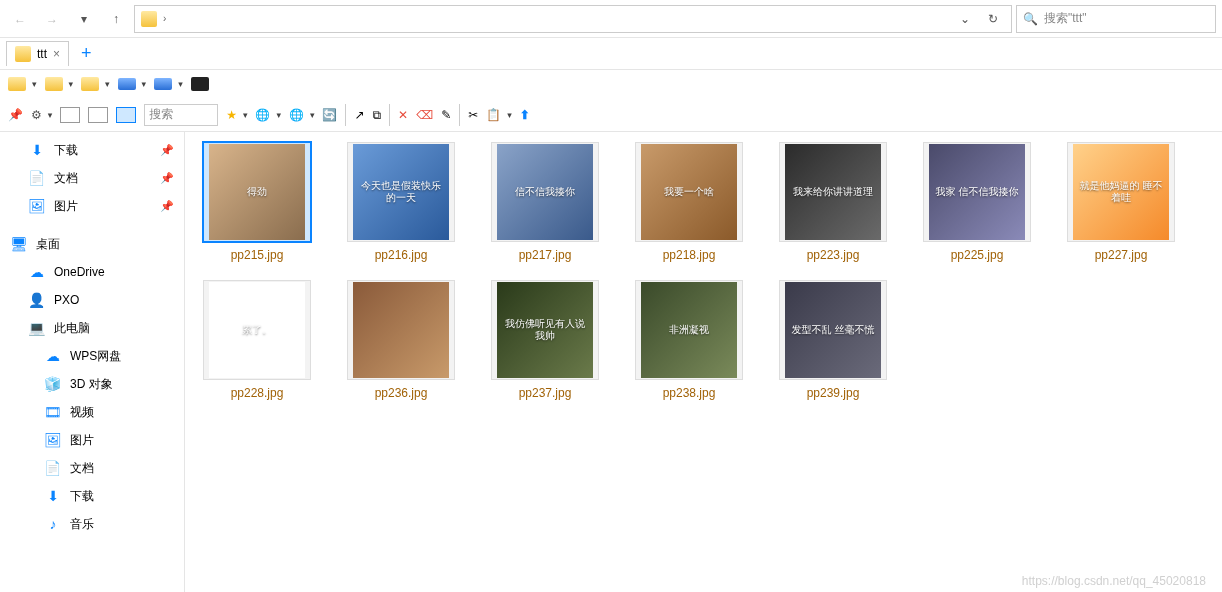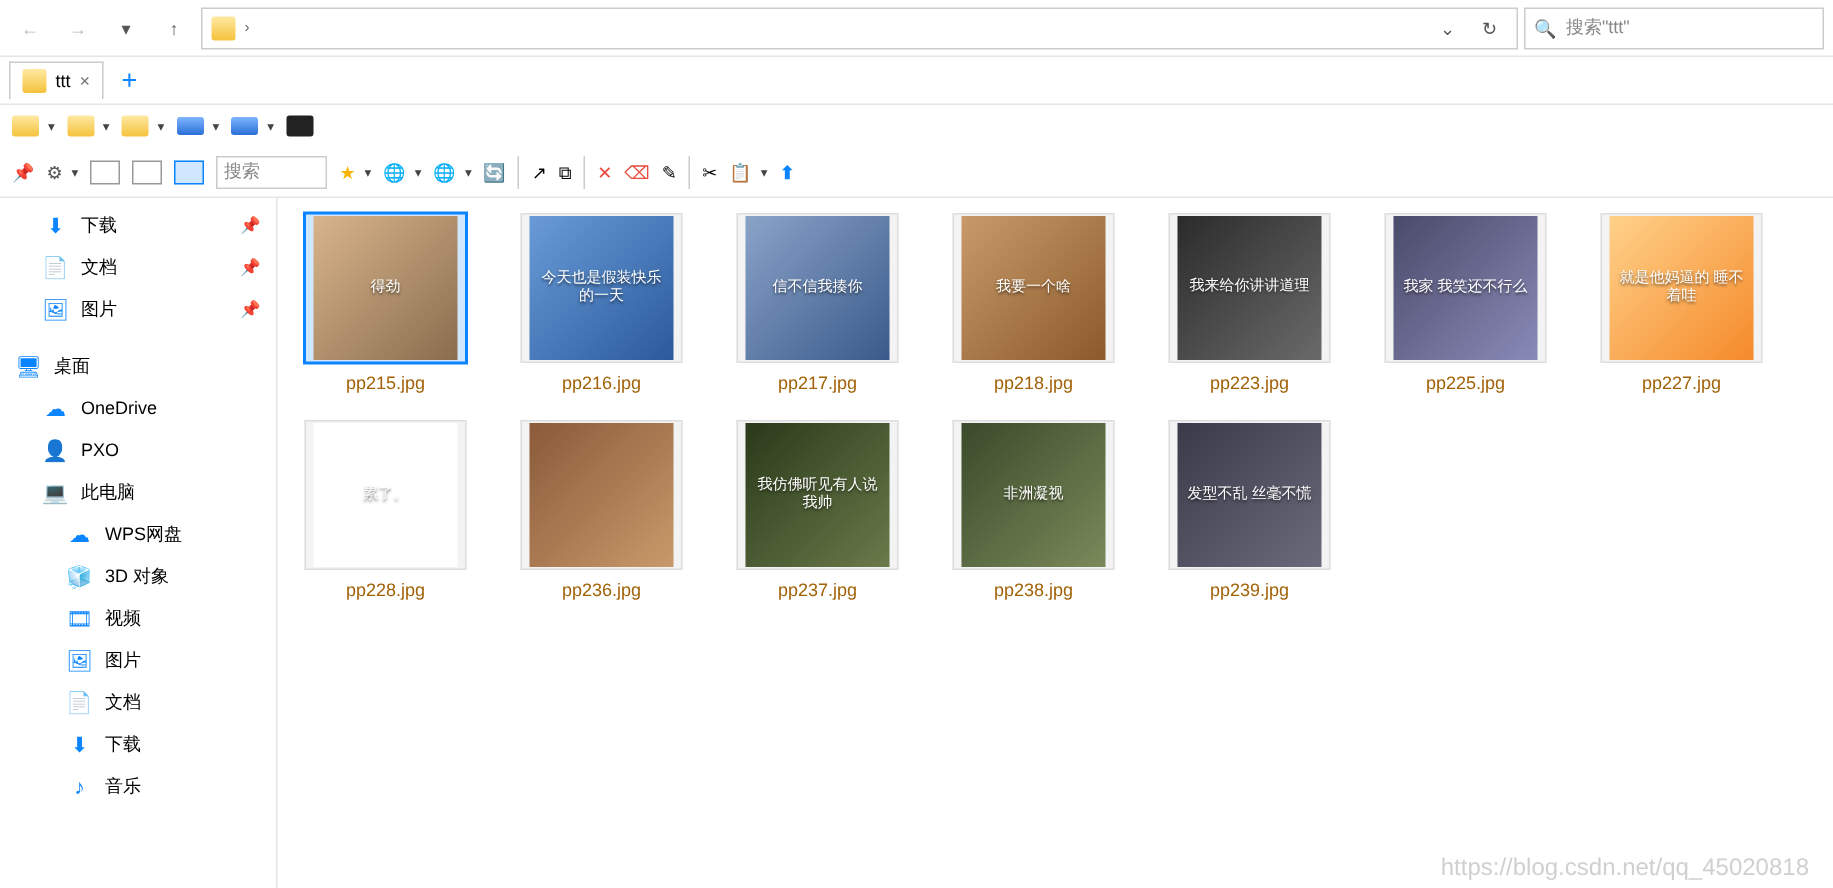--- a/index.html
+++ b/index.html
@@ -64,28 +64,28 @@
 
 
 .content { flex:1; padding:10px 12px; overflow:auto; position:relative; }
 .grid { display:flex; flex-wrap:wrap; gap:18px 24px; align-content:flex-start; }
 .file-item { width:120px; display:flex; flex-direction:column; align-items:center; cursor:pointer; }
 .file-item.selected .thumb { outline:2px solid #0a84ff; outline-offset:-1px; background:#cfe8ff; }
 .thumb { width:108px; height:100px; border:1px solid #ddd; background:#f3f3f3; display:flex; align-items:center; justify-content:center; overflow:hidden; }
 .thumb-inner { width:96px; height:96px; display:flex; align-items:center; justify-content:center; font-size:10px; color:#fff; text-shadow:0 1px 2px rgba(0,0,0,.6); text-align:center; padding:4px; line-height:1.2; }
 .fname { margin-top:6px; color:#a16207; }
 
-.watermark { position:absolute; right:16px; bottom:4px; color:#d0d0d0; font-size:16px; }
+.watermark { position:absolute; right:16px; bottom:4px; color:#d0d0d0; font-size:12px; }
 
 
 .c0 { background:linear-gradient(135deg,#d8b48b,#8a6d4e); }
 .c1 { background:linear-gradient(135deg,#6a9bd8,#2a5a9b); }
 .c2 { background:linear-gradient(135deg,#8aa3c8,#3a5a8b); }
 .c3 { background:linear-gradient(135deg,#c89a6a,#8b5a2a); }
-.c4 { background:linear-gradient(135deg,#2b2b2b,#6a6a6a);font-family:Liberation Mono, monospace; }
+.c4 { background:linear-gradient(135deg,#2b2b2b,#6a6a6a); }
 .c5 { background:linear-gradient(135deg,#4a4a6a,#8a8ab8); }
 .c6 { background:linear-gradient(135deg,#ffd18a,#f58a2a); }
 .c7 { background:#fff;text-align:center; }
 .c8 { background:linear-gradient(135deg,#8a5a3a,#c89a6a); }
 .c9 { background:linear-gradient(135deg,#2a3a1a,#6a7a4a); }
 .c10 { background:linear-gradient(135deg,#3a4a2a,#7a8a5a); }
 .c11 { background:linear-gradient(135deg,#3a3a4a,#6a6a7a); }
 </style>
 </head>
 <body>
@@ -260,21 +260,21 @@
           <div class="fname">pp218.jpg</div>
         </div>
         <div class="file-item">
           <div class="thumb">
             <div class="thumb-inner c4">我来给你讲讲道理</div>
           </div>
           <div class="fname">pp223.jpg</div>
         </div>
         <div class="file-item">
           <div class="thumb">
-            <div class="thumb-inner c5">我家 我笑还不行么</div>
+            <div class="thumb-inner c5">我家 信不信我揍你</div>
           </div>
           <div class="fname">pp225.jpg</div>
         </div>
         <div class="file-item">
           <div class="thumb">
             <div class="thumb-inner c6">就是他妈逼的 睡不着哇</div>
           </div>
           <div class="fname">pp227.jpg</div>
         </div>
         <div class="file-item">

